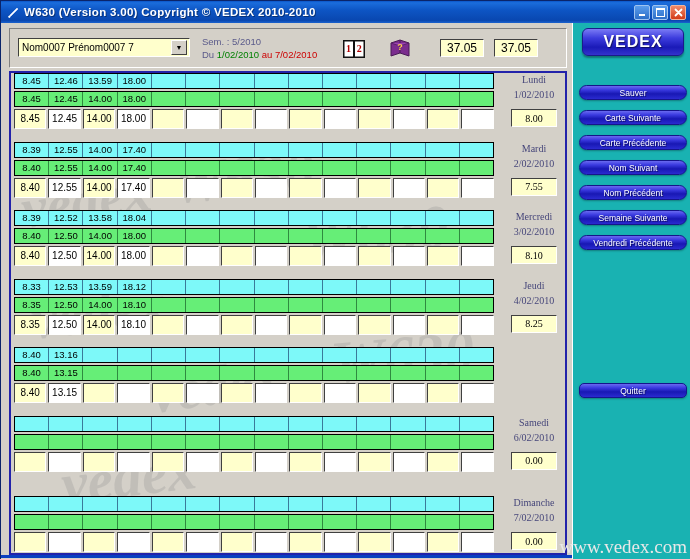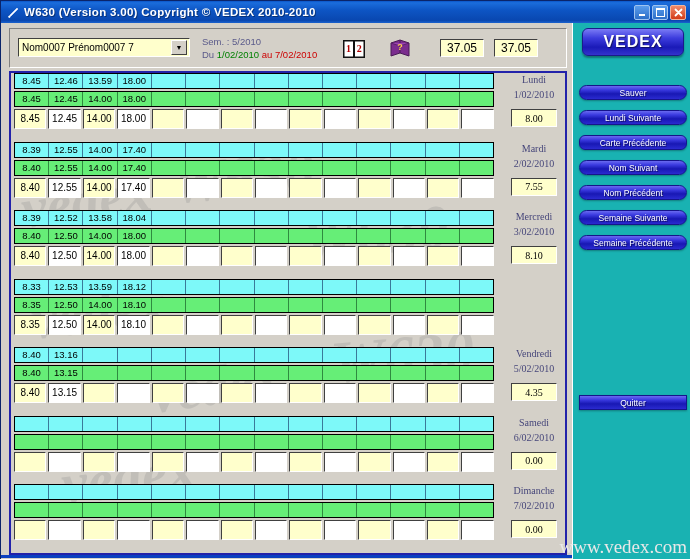--- a/index.html
+++ b/index.html
@@ -301,29 +301,28 @@
     display: flex; align-items: center; justify-content: center;
     white-space: nowrap;
     overflow: hidden;
     text-shadow: 1px 1px 0 rgba(0,0,0,.45);
   }
   .quit-btn {
     position: absolute;
     left: 6px; top: 360px;
     width: 108px; height: 15px;
     box-sizing: border-box;
-    border-radius: 0;
+    border-radius: 5px;
     background: linear-gradient(to bottom, #6a6af0 0%, #3a3ae0 30%, #1818b4 60%, #2a2ad0 100%);
     border: 1px solid #15158c;
     box-shadow: 0 1px 2px rgba(0,0,0,.3);
     color: #ffffff;
     font-size: 8.5px;
     display: flex; align-items: center; justify-content: center;
     text-shadow: 1px 1px 0 rgba(0,0,0,.45);
-    margin-top: 12px;
   }
   .url-watermark {
     position: absolute;
     right: 4px; bottom: 2px;
     font-family: "Liberation Serif", serif;
     font-size: 19px;
     color: #e8e8e8;
     white-space: nowrap;
     z-index: 6;
     pointer-events: none;
@@ -633,20 +632,25 @@
               <div class="cell yellow"></div>
               <div class="cell white"></div>
               <div class="cell yellow"></div>
               <div class="cell white"></div>
               <div class="cell yellow"></div>
               <div class="cell white"></div>
               <div class="cell yellow"></div>
               <div class="cell white"></div>
             </div>
           </div>
+          <div class="day-label-col">
+            <div class="day-name">Jeudi</div>
+            <div class="day-date">4/02/2010</div>
+            <div class="day-total">8.25</div>
+          </div>
         </div>
         <div class="day-group" style="top: 274px;">
           <div class="rows-area">
             <div class="grid-row r-cyan">
               <div class="cell">8.40</div>
               <div class="cell">13.16</div>
               <div class="cell"></div>
               <div class="cell"></div>
               <div class="cell"></div>
               <div class="cell"></div>
@@ -685,25 +689,20 @@
               <div class="cell yellow"></div>
               <div class="cell white"></div>
               <div class="cell yellow"></div>
               <div class="cell white"></div>
               <div class="cell yellow"></div>
               <div class="cell white"></div>
               <div class="cell yellow"></div>
               <div class="cell white"></div>
             </div>
           </div>
-          <div class="day-label-col">
-            <div class="day-name">Vendredi</div>
-            <div class="day-date">5/02/2010</div>
-            <div class="day-total">4.35</div>
-          </div>
         </div>
         <div class="day-group" style="top: 342.5px;">
           <div class="rows-area">
             <div class="grid-row r-cyan">
               <div class="cell"></div>
               <div class="cell"></div>
               <div class="cell"></div>
               <div class="cell"></div>
               <div class="cell"></div>
               <div class="cell"></div>
@@ -748,21 +747,21 @@
               <div class="cell yellow"></div>
               <div class="cell white"></div>
             </div>
           </div>
           <div class="day-label-col">
             <div class="day-name">Samedi</div>
             <div class="day-date">6/02/2010</div>
             <div class="day-total">0.00</div>
           </div>
         </div>
-        <div class="day-group" style="top: 411px;">
+        <div class="day-group" style="top: 423px;">
           <div class="rows-area">
             <div class="grid-row r-cyan">
               <div class="cell"></div>
               <div class="cell"></div>
               <div class="cell"></div>
               <div class="cell"></div>
               <div class="cell"></div>
               <div class="cell"></div>
               <div class="cell"></div>
               <div class="cell"></div>
@@ -811,26 +810,26 @@
             <div class="day-date">7/02/2010</div>
             <div class="day-total">0.00</div>
           </div>
         </div>
       </div>
 
     <div class="sidebar">
       <div class="logo-btn">VEDEX</div>
 
       <div class="nav-btn" style="top:62px;">Sauver</div>
-      <div class="nav-btn" style="top:87px;">Lundi Suivante</div>
-      <div class="nav-btn" style="top:112px;border-radius:6px;">Carte Précédente</div>
+      <div class="nav-btn" style="top:87px;">Carte Suivante</div>
+      <div class="nav-btn" style="top:112px;">Carte Précédente</div>
       <div class="nav-btn" style="top:137px;">Nom Suivant</div>
       <div class="nav-btn" style="top:162px;">Nom Précédent</div>
       <div class="nav-btn" style="top:187px;">Semaine Suivante</div>
-      <div class="nav-btn" style="top:212px;">Semaine Précédente</div>
+      <div class="nav-btn" style="top:212px;">Vendredi Précédente</div>
 
       <div class="quit-btn">Quitter</div>
     </div>
 
     <div class="url-watermark">www.vedex.com</div>
   </div>
 
   <div class="statusline"></div>
 </div>
 

